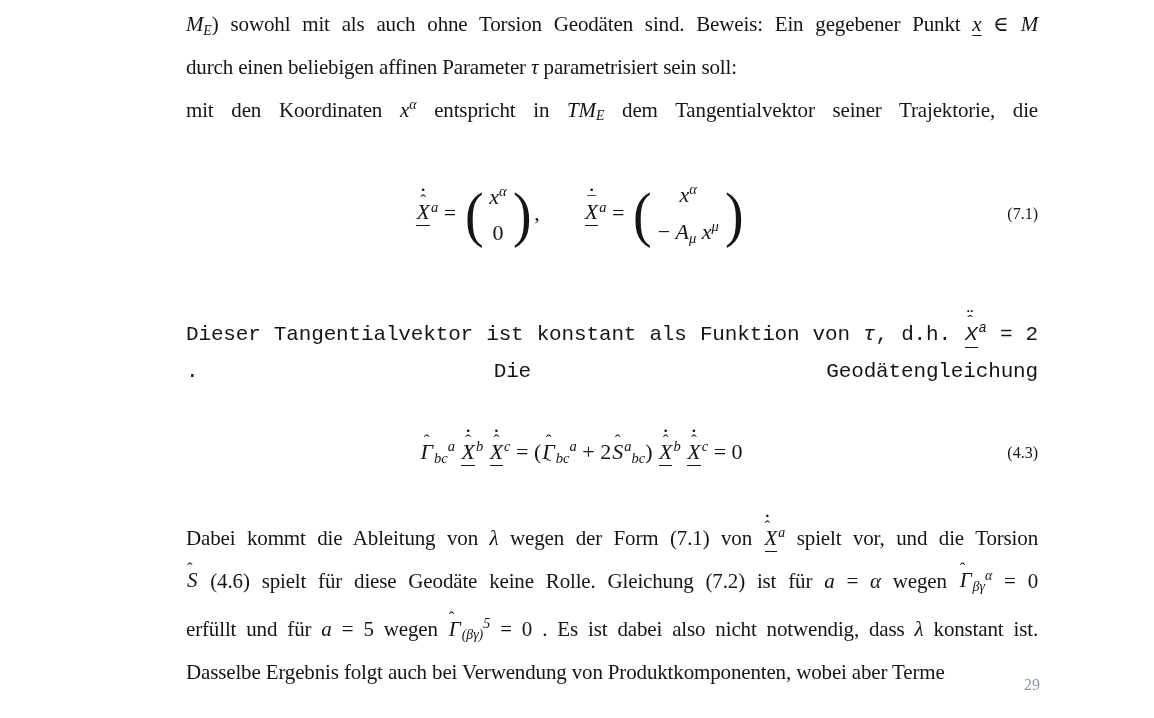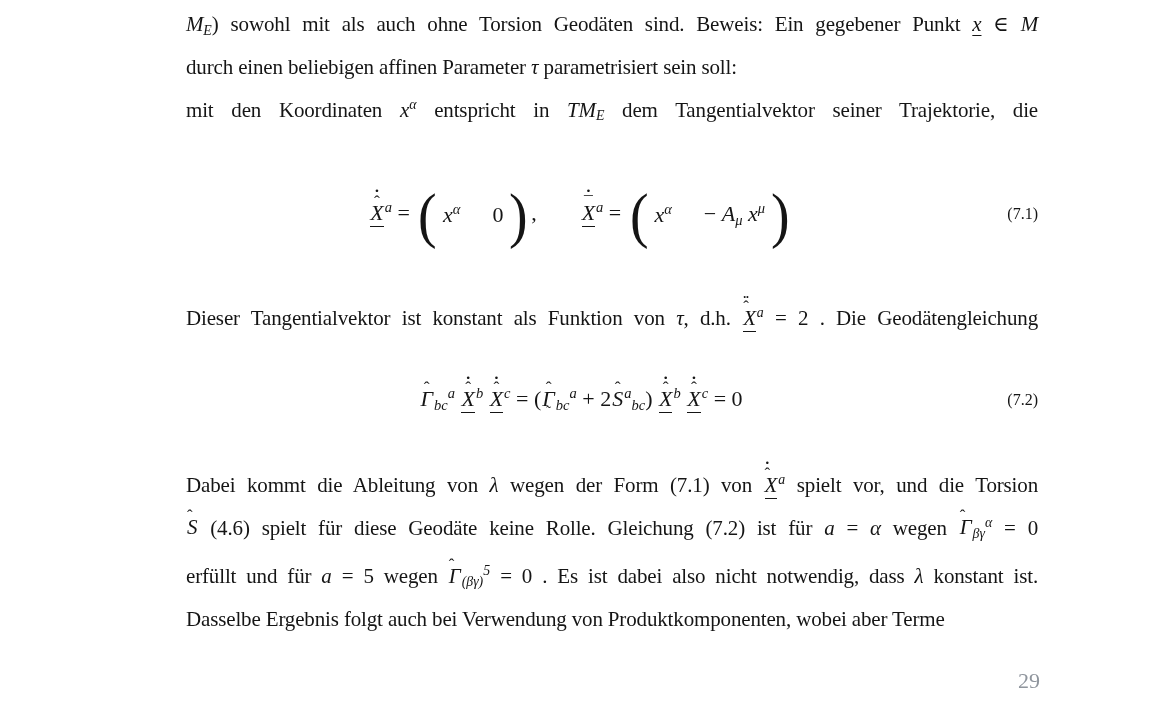--- a/index.html
+++ b/index.html
@@ -39,32 +39,32 @@
   .acc-ddot{top:-0.85em;font-weight:bold;}
   .acc-bar{top:-0.45em;}
   .acc-tildeb{top:auto;bottom:-0.5em;font-size:0.7em;}
   .ulx{border-bottom:1.4px solid #151515;padding-bottom:2px;}
   
   .eq-row{display:flex;align-items:center;}
   .eq-row-1{height:104px;margin-top:28px;}
   .eq-row-2{height:58px;margin-top:34px;}
   .eq-main{flex:1;text-align:center;font-size:22px;line-height:1;}
   .eq-num{width:62px;text-align:right;font-size:16px;}
-  .p2{margin-top:28px;}
+  .p2{margin-top:44px;font-family:Liberation Mono, monospace;}
   .p3{margin-top:32px;}
   
   .matrix{display:inline-flex;align-items:center;vertical-align:middle;margin:0 2px;}
   .paren{font-size:62px;line-height:0;font-weight:400;display:inline-block;transform:scaleX(0.9);}
-  .mat-col{display:inline-flex;align-items:center;row-gap:12px;padding:0 5px;gap:32px;}
+  .mat-col{display:inline-flex;flex-direction:column;align-items:center;row-gap:12px;padding:0 5px;}
   .mat-row{line-height:1.1;white-space:nowrap;}
   
   .page-num{
     position:absolute;
     right:114px;bottom:24px;
-    font-size:22px;color:#8f959d;
+    font-size:16px;color:#8f959d;
   }
 </style>
 </head>
 <body>
 
 <div class="page">
   <div class="content">
 
     <div>
         <div class="tline just"><span class="s-i">M</span><span class="s-sub">E</span><span class="s-n">) sowohl mit als auch ohne Torsion Geodäten sind. Beweis: Ein gegebener Punkt </span><span class="s-ul">x</span><span class="s-n"> ∈ </span><span class="s-i">M</span></div>
@@ -90,21 +90,21 @@
           </span></div>
       <div class="eq-num">(7.1)</div>
     </div>
 
     <div class="p2">
         <div class="tline just"><span class="s-n">Dieser Tangentialvektor ist konstant als Funktion von </span><span class="s-i">τ</span><span class="s-n">, d.h. </span><span class="ovar ulx"><span class="acc acc-hat">ˆ</span><span class="acc acc-ddot">¨</span><span class="mi">X</span></span><span class="s-sup">a</span><span class="s-n"> = 2 . Die Geodätengleichung</span></div>
       </div>
 
     <div class="eq-row eq-row-2">
       <div class="eq-main"><span class="ovar"><span class="acc acc-hat">ˆ</span><span class="mi">Γ</span></span><span class="s-sub">bc</span><span class="s-sup">a</span><span class="s-n"> </span><span class="ovar ulx"><span class="acc acc-hat">ˆ</span><span class="acc acc-dot">˙</span><span class="mi">X</span></span><span class="s-sup">b</span><span class="s-n"> </span><span class="ovar ulx"><span class="acc acc-hat">ˆ</span><span class="acc acc-dot">˙</span><span class="mi">X</span></span><span class="s-sup">c</span><span class="s-n"> = (</span><span class="ovar"><span class="acc acc-hat">ˆ</span><span class="acc acc-tildeb">˜</span><span class="mi">Γ</span></span><span class="s-sub">bc</span><span class="s-sup">a</span><span class="s-n"> + 2</span><span class="ovar"><span class="acc acc-hat">ˆ</span><span class="mi">S</span></span><span class="s-sup">a</span><span class="s-sub">bc</span><span class="s-n">) </span><span class="ovar ulx"><span class="acc acc-hat">ˆ</span><span class="acc acc-dot">˙</span><span class="mi">X</span></span><span class="s-sup">b</span><span class="s-n"> </span><span class="ovar ulx"><span class="acc acc-hat">ˆ</span><span class="acc acc-dot">˙</span><span class="mi">X</span></span><span class="s-sup">c</span><span class="s-n"> = 0</span></div>
-      <div class="eq-num">(7.2)</div>
+      <div class="eq-num">(4.3)</div>
     </div>
 
     <div class="p3">
         <div class="tline just"><span class="s-n">Dabei kommt die Ableitung von </span><span class="s-i">λ</span><span class="s-n"> wegen der Form (7.1) von </span><span class="ovar ulx"><span class="acc acc-hat">ˆ</span><span class="acc acc-dot">˙</span><span class="mi">X</span></span><span class="s-sup">a</span><span class="s-n"> spielt vor, und die Torsion</span></div>
         <div class="tline just"><span class="ovar"><span class="acc acc-hat">ˆ</span><span class="mi">S</span></span><span class="s-n"> (4.6) spielt für diese Geodäte keine Rolle. Gleichung (7.2) ist für </span><span class="s-i">a</span><span class="s-n"> = </span><span class="s-i">α</span><span class="s-n"> wegen </span><span class="ovar"><span class="acc acc-hat">ˆ</span><span class="mi">Γ</span></span><span class="s-sub">βγ</span><span class="s-sup">α</span><span class="s-n"> = 0</span></div>
         <div class="tline just"><span class="s-n">erfüllt und für </span><span class="s-i">a</span><span class="s-n"> = 5 wegen </span><span class="ovar"><span class="acc acc-hat">ˆ</span><span class="mi">Γ</span></span><span class="s-sub">(βγ)</span><span class="s-sup">5</span><span class="s-n"> = 0 . Es ist dabei also nicht notwendig, dass </span><span class="s-i">λ</span><span class="s-n"> konstant ist.</span></div>
         <div class="tline"><span class="s-n">Dasselbe Ergebnis folgt auch bei Verwendung von Produktkomponenten, wobei aber Terme</span></div>
       </div>
 
   </div>

